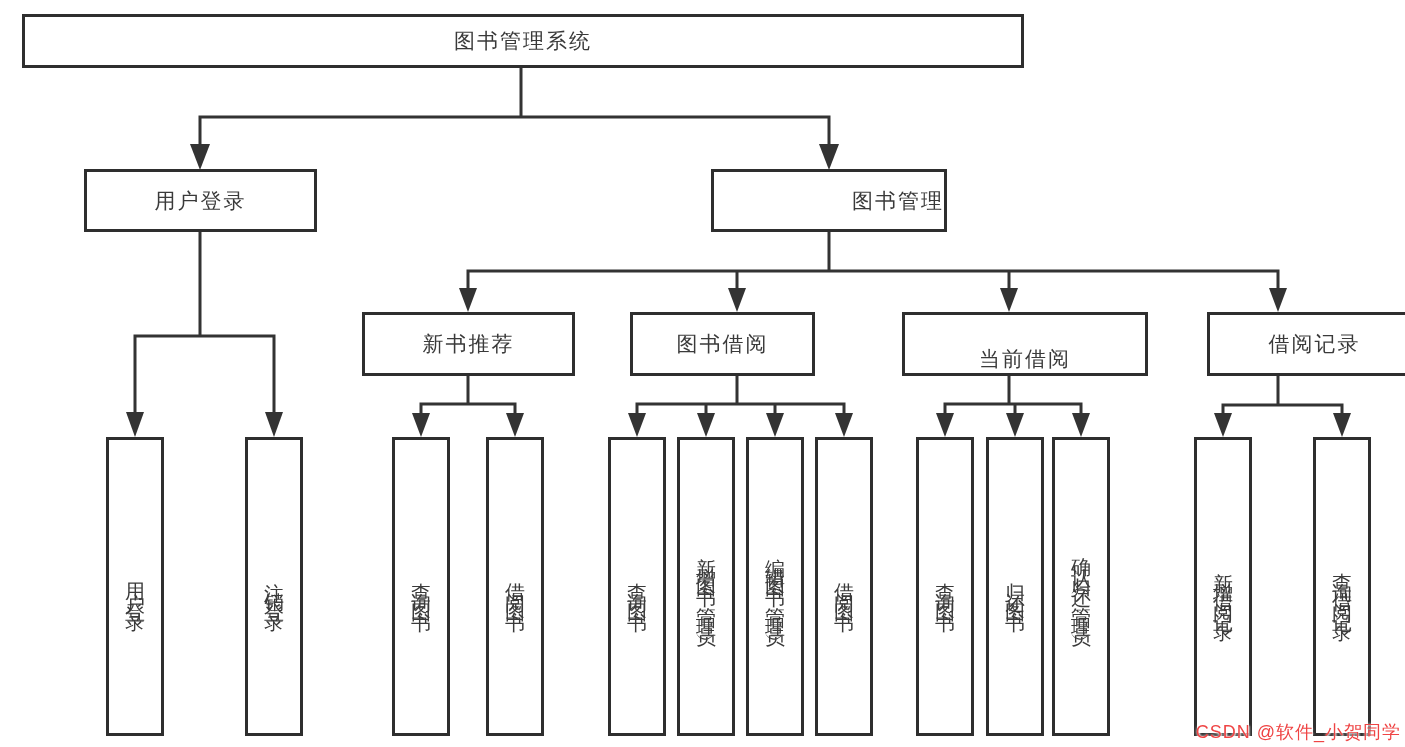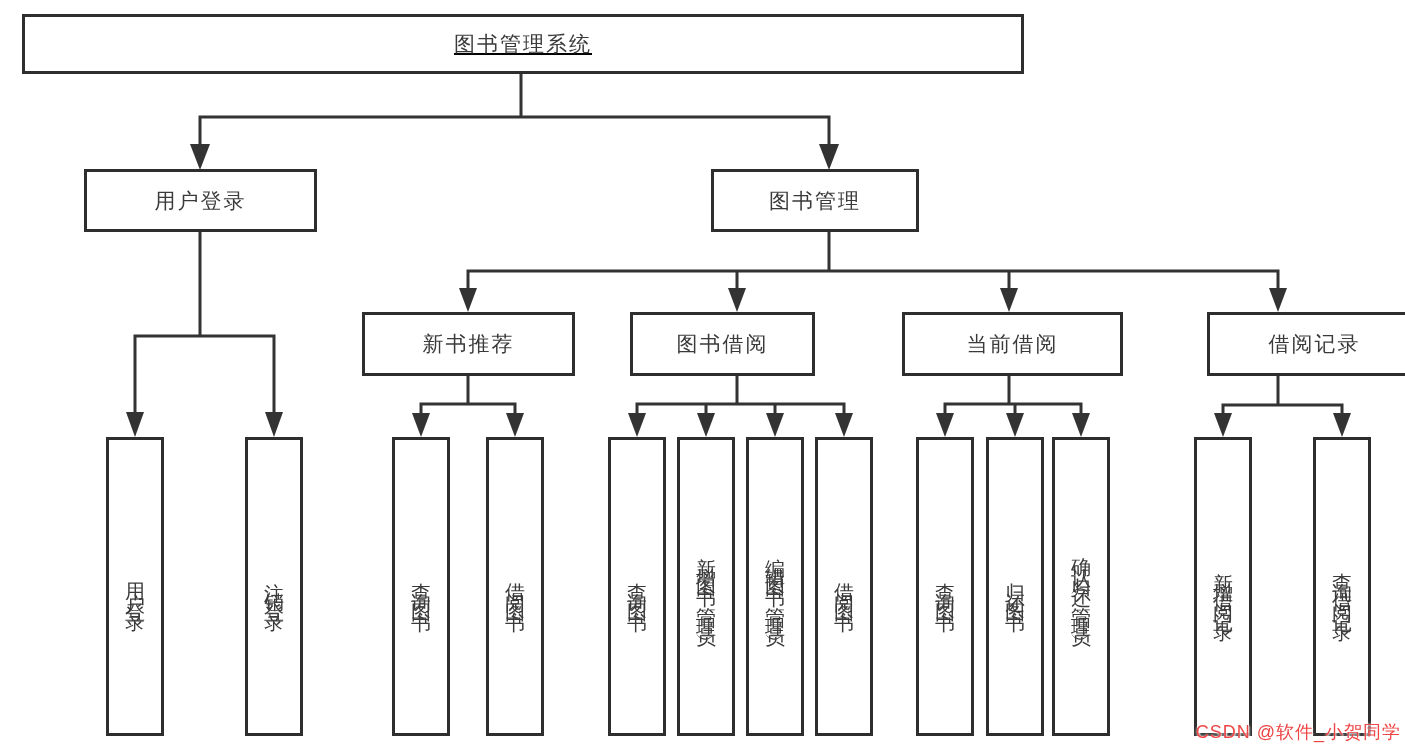--- a/index.html
+++ b/index.html
@@ -24,28 +24,28 @@
     font-size:21px;color:#3a3a3a;letter-spacing:2px;white-space:nowrap;
   }
   .vtext{
     writing-mode:vertical-rl;
     text-orientation:mixed;
     font-size:20px;color:#3a3a3a;
     letter-spacing:10px;line-height:1.05;
     white-space:nowrap;
   }
   
-  #root-box{left:22px;top:14px;width:1002px;height:60px;text-decoration:underline;}
+  #root-box{left:22px;top:14px;width:1002px;height:54px;}
   
   #box-user-login{left:84px;top:169px;width:233px;height:63px;}
-  #box-book-mgmt{left:711px;top:169px;width:208px;height:63px;}
+  #box-book-mgmt{left:711px;top:169px;width:236px;height:63px;justify-content:flex-end;}
   
   #box-new-book{left:362px;top:312px;width:213px;height:64px;}
   #box-book-borrow{left:630px;top:312px;width:185px;height:64px;}
-  #box-current-borrow{left:902px;top:312px;width:221px;height:64px;}
+  #box-current-borrow{left:902px;top:312px;width:246px;height:64px;align-items:flex-end;}
   #box-borrow-records{left:1171px;top:312px;width:215px;height:64px;margin-left:36px;}
   
   .leaf{top:437px;width:58px;height:299px;}
   #leaf-user-login{left:106px;}
   #leaf-logout{left:245px;}
   #leaf-nbr-query{left:392px;}
   #leaf-nbr-borrow{left:486px;}
   #leaf-bb-query{left:608px;}
   #leaf-bb-add{left:677px;}
   #leaf-bb-edit{left:746px;}

